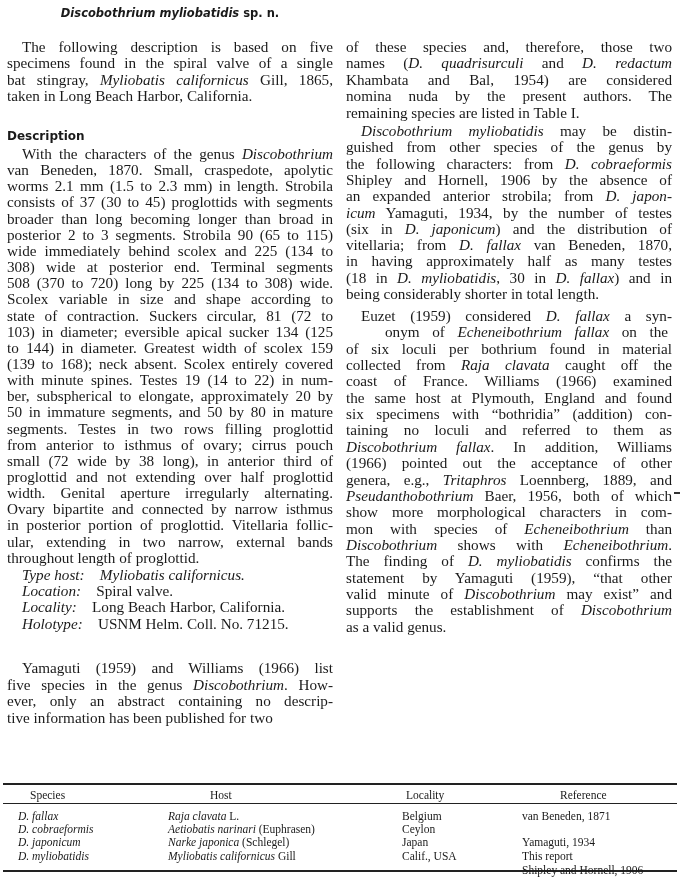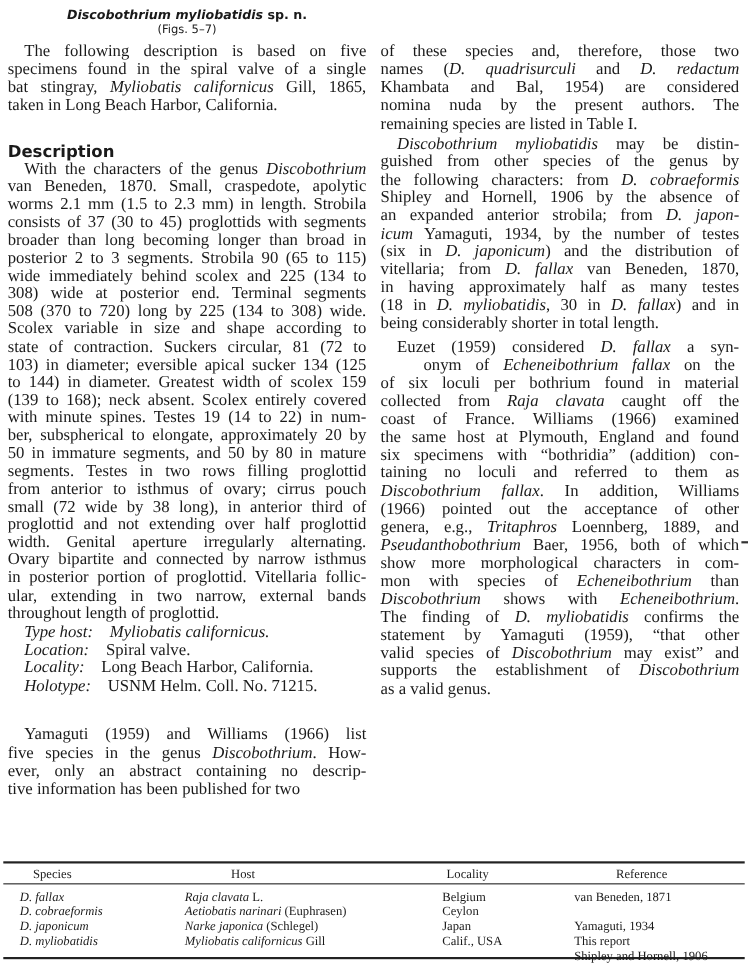--- a/index.html
+++ b/index.html
@@ -14,41 +14,40 @@
           text-align: justify; text-align-last: justify; }
   .line.last { text-align-last: left; }
   .line.indent { padding-left: 15px; box-sizing: border-box; }
   i, .it { font-style: italic; }
   .title { position: absolute; left: 0; width: 340px; text-align: center;
            font-family: "DejaVu Sans", sans-serif; font-weight: bold; font-style: italic;
            font-size: 11.5px; top: 6px; }
   .title .plain { font-style: normal; }
   .figs { position: absolute; left: 0; width: 340px; text-align: center;
           font-family: "DejaVu Sans", sans-serif; font-size: 10.5px; top: 21px; }
-  .head { position: absolute; font-family: "DejaVu Sans", sans-serif; font-weight: bold; font-size: 15px; }
+  .head { position: absolute; font-family: "DejaVu Sans", sans-serif; font-weight: bold; font-size: 12px; }
   .head-desc { left: 7px; top: 129px; }
   .head-disc { left: 0; width: 340px; text-align: center; top: 641px; }
   .field .lbl { font-style: italic; }
   .table-caption { position: absolute; left: 7px; top: 760px; font-family: "Liberation Serif", serif; font-size: 14px; }
   .table-caption .sc { font-variant: small-caps; letter-spacing: 0.5px; }
   .rule { position: absolute; left: 3px; width: 674px; background: #222; }
   .tbl { position: absolute; left: 0; width: 680px; font-family: "Liberation Serif", serif; font-size: 11.5px; }
   .tbl .cell { position: absolute; white-space: nowrap; }
   .edge-mark { position: absolute; left: 674px; top: 492px; width: 6px; height: 2px; background: #333; }
 </style>
 </head>
 <body>
 
 <div class="page">
 
   <div class="title">
     <span>Discobothrium myliobatidis</span>
     <span class="plain">sp. n.</span>
   </div>
-  <div class="figs">(Figs. 5–7)</div>
 
   <div class="col col-left" id="left-col">
       <div class="line indent" style="top: 39px;"><span>The following description is based on five</span></div>
       <div class="line" style="top: 55.3px;"><span>specimens found in the spiral valve of a single</span></div>
       <div class="line" style="top: 71.6px;"><span>bat stingray, </span><i>Myliobatis californicus</i><span> Gill, 1865,</span></div>
       <div class="line last" style="top: 87.9px;"><span>taken in Long Beach Harbor, California.</span></div>
       <div class="line indent" style="top: 146px;"><span>With the characters of the genus </span><i>Discobothrium</i></div>
       <div class="line" style="top: 162.15px;"><span>van Beneden, 1870.  Small, craspedote, apolytic</span></div>
       <div class="line" style="top: 178.3px;"><span>worms 2.1 mm (1.5 to 2.3 mm) in length.  Strobila</span></div>
       <div class="line" style="top: 194.45px;"><span>consists of 37 (30 to 45) proglottids with segments</span></div>
@@ -112,21 +111,21 @@
       <div class="line" style="top: 422.45px;"><span>taining no loculi and referred to them as</span></div>
       <div class="line" style="top: 438.8px;"><i>Discobothrium fallax</i><span>.  In addition, Williams</span></div>
       <div class="line" style="top: 455.15px;"><span>(1966) pointed out the acceptance of other</span></div>
       <div class="line" style="top: 471.5px;"><span>genera, e.g., </span><i>Tritaphros</i><span> Loennberg, 1889, and</span></div>
       <div class="line" style="top: 487.85px;"><i>Pseudanthobothrium</i><span> Baer, 1956, both of which</span></div>
       <div class="line" style="top: 504.2px;"><span>show more morphological characters in com-</span></div>
       <div class="line" style="top: 520.55px;"><span>mon with species of </span><i>Echeneibothrium</i><span> than</span></div>
       <div class="line" style="top: 536.9px;"><i>Discobothrium</i><span> shows with </span><i>Echeneibothrium</i><span>.</span></div>
       <div class="line" style="top: 553.25px;"><span>The finding of </span><i>D. myliobatidis</i><span> confirms the</span></div>
       <div class="line" style="top: 569.6px;"><span>statement by Yamaguti (1959), “that other</span></div>
-      <div class="line" style="top: 585.95px;"><span>valid species of </span><i>Discobothrium</i><span> may exist” and</span></div>
+      <div class="line" style="top: 585.95px;"><span>valid minute of </span><i>Discobothrium</i><span> may exist” and</span></div>
       <div class="line" style="top: 602.3px;"><span>supports the establishment of </span><i>Discobothrium</i></div>
       <div class="line last" style="top: 618.65px;"><span>as a valid genus.</span></div>
     </div>
 
   <div class="edge-mark"></div>
 
 
   <div class="rule" style="top:783px;height:2px;"></div>
   <div class="rule" style="top:803px;height:1px;"></div>
   <div class="rule" style="top:870px;height:2px;"></div>

